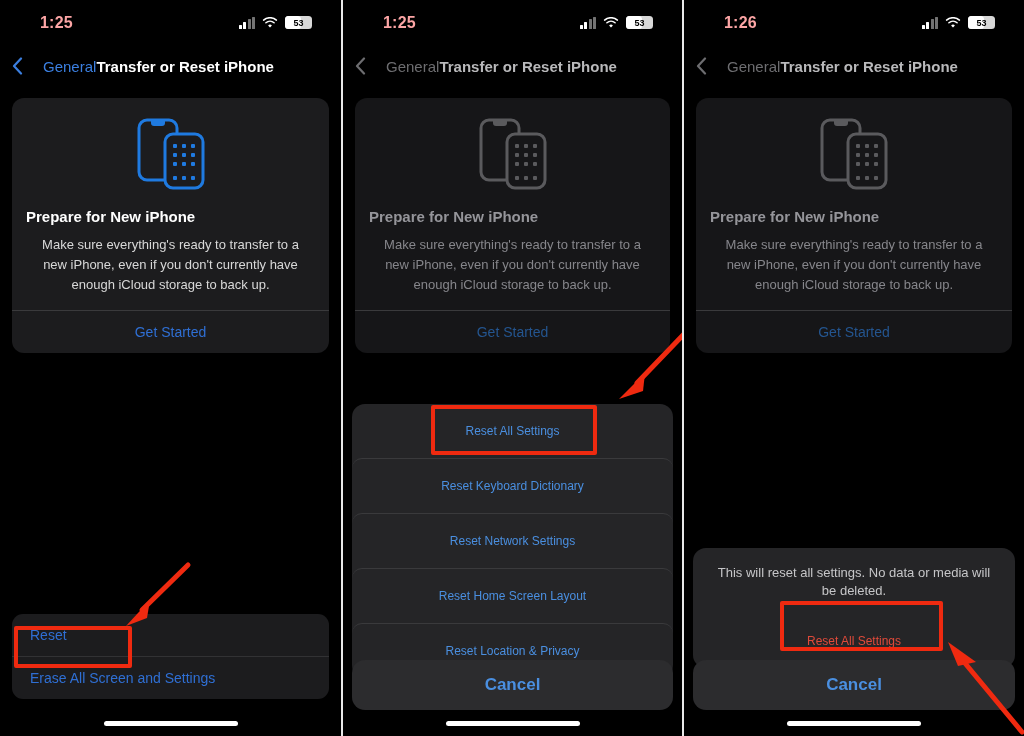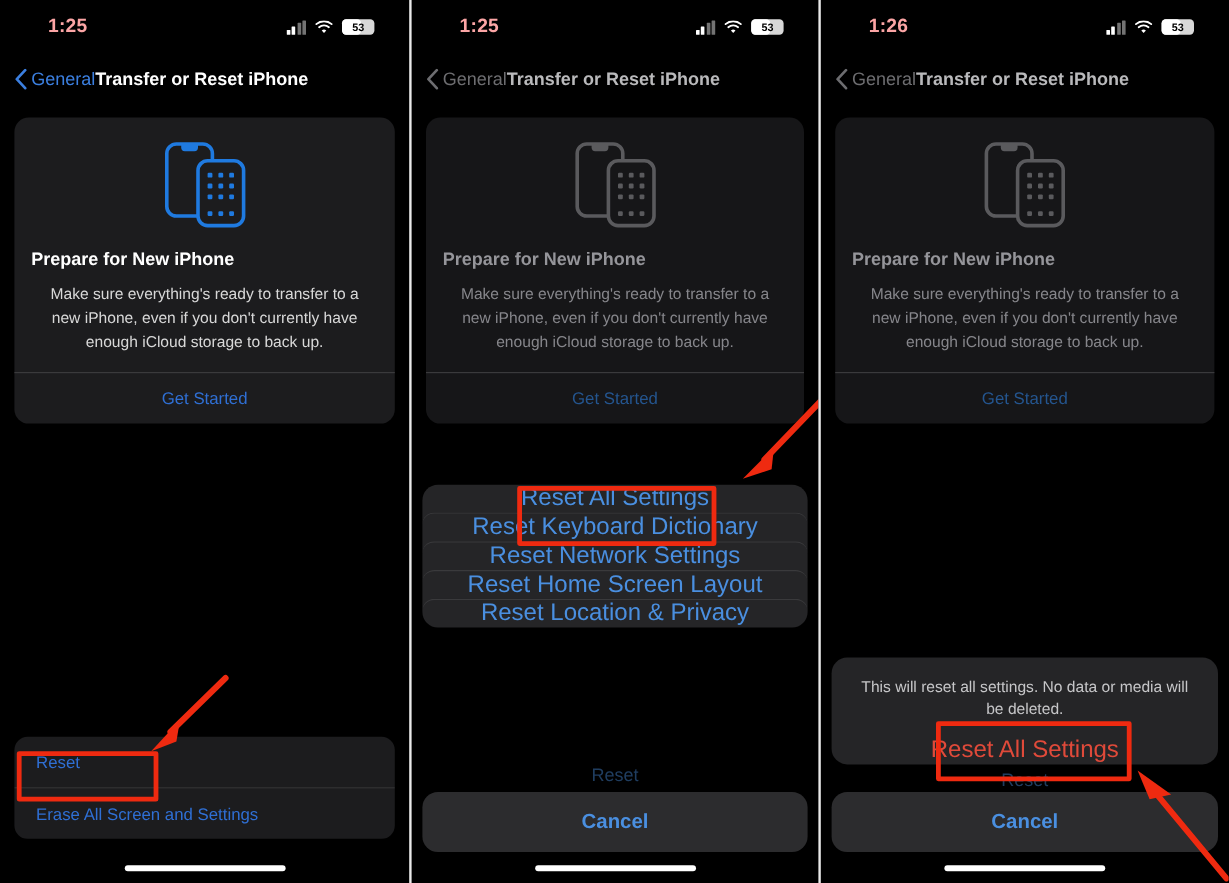--- a/index.html
+++ b/index.html
@@ -34,21 +34,21 @@
   .sig i:nth-child(4) { height: 12px; opacity: .45; }
   .wifi { position: relative; width: 16px; height: 12px; }
   .wifi svg { display:block; }
   .batt-shell { position: relative; width: 30px; height: 14px; }
   .batt-cap { position:absolute; left:0; top:0; width: 27px; height: 13px; border-radius: 3.5px; background: #d8d8d8; }
   .batt-fill { position:absolute; left:0; top:0; height:13px; border-radius:3.5px; background:#fff; }
   .batt-label { position:absolute; left:0; top:0; width:27px; height:13px; display:flex; align-items:center; justify-content:center; color:#000; font-size:9px; font-weight:bold; }
 
   
   .navbar { position: relative; height: 40px; padding: 0 12px; display: flex; align-items: center; }
-  .nav-back { display: flex; align-items: center; gap: 3px; cursor: pointer; }
+  .nav-back { display: flex; align-items: center; gap: 20px; cursor: pointer; }
   .chev { width: 11px; height: 18px; display:block; }
   .nav-back-label { color: #3b7fe0; font-size: 15px; }
   .nav-title { color: #fff; font-size: 15px; font-weight: bold; margin-left: 0; }
 
   
   .card {
     margin: 12px 12px 0 12px; background: #1c1c1e; border-radius: 12px;
     padding: 18px 14px 0 14px;
   }
   .card-icon { display: flex; justify-content: center; margin-bottom: 16px; }
@@ -64,21 +64,21 @@
   }
   .settings-row { padding: 13px 18px; color: #2f6fd4; font-size: 14px; cursor: pointer; }
   .settings-row + .settings-row { border-top: 1px solid #323234; }
 
   
   .sheet-group {
     position: absolute; left: 9px; right: 9px;
     background: #252527; border-radius: 13px; overflow: hidden;
   }
   .sheet-row {
-    padding: 0 0; text-align: center; color: #4a8fe0; font-size: 20px; cursor: pointer; border-radius: 10px;
+    padding: 20px 0; text-align: center; color: #4a8fe0; font-size: 12px; cursor: pointer; border-radius: 10px;
   }
   .sheet-row + .sheet-row { border-top: 1px solid #3a3a3c; }
   .sheet-row.destructive { color: #e04a3a; }
   .sheet-cancel {
     position: absolute; left: 9px; right: 9px;
     background: #2c2c2e; border-radius: 13px;
     text-align: center; color: #4a8fe0; font-size: 17px; font-weight: bold;
     padding: 15px 0; cursor: pointer;
   }
   .sheet-msg {

